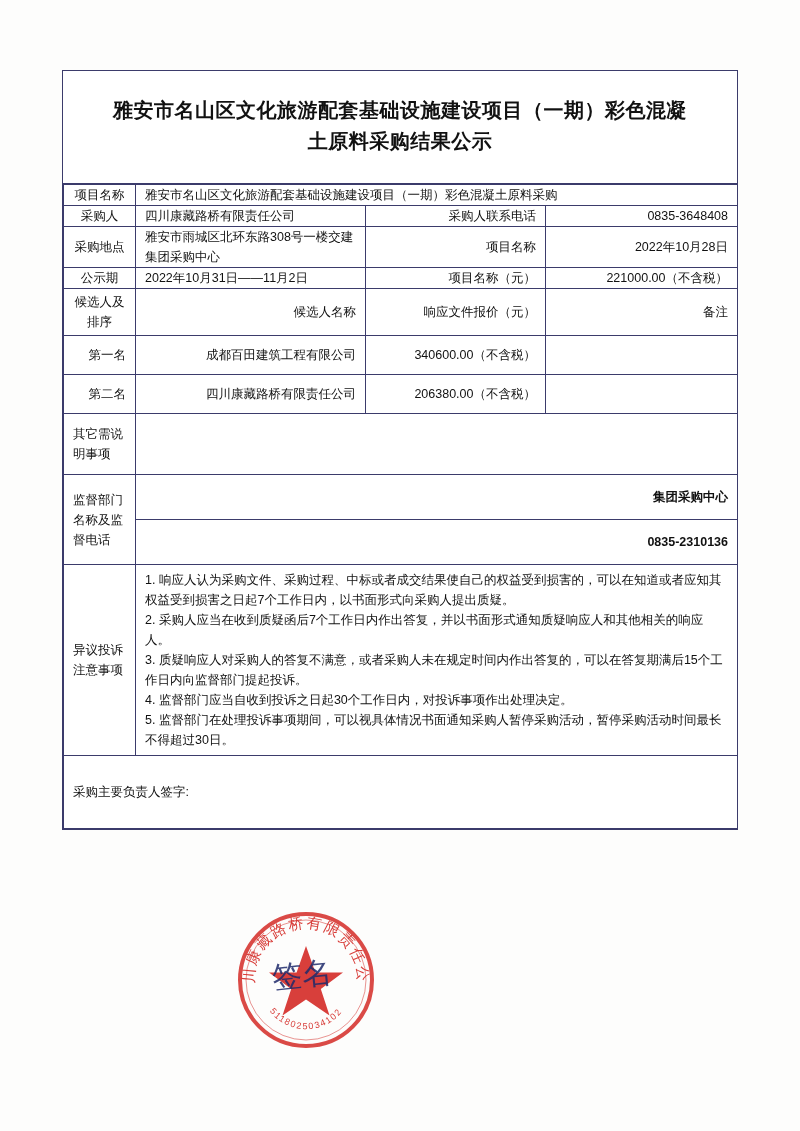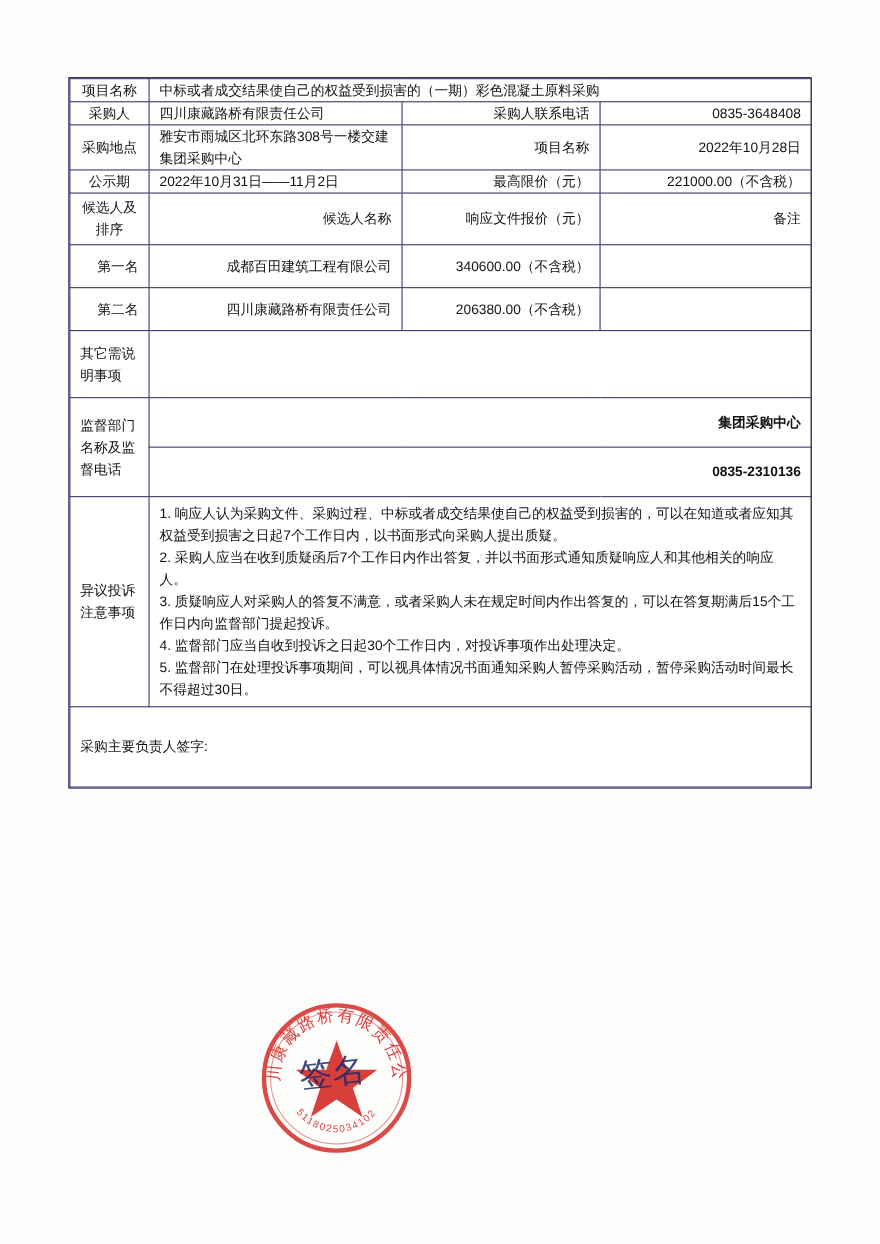--- a/index.html
+++ b/index.html
@@ -108,49 +108,52 @@
     opacity: 0.85;
     pointer-events: none;
   }
 </style>
 </head>
 <body>
 
 <div class="page">
   <div class="doc">
 
+    <div class="title-cell">
+      <div class="title-text">雅安市名山区文化旅游配套基础设施建设项目（一期）彩色混凝土原料采购结果公示</div>
+    </div>
 
     <table class="grid">
       <colgroup>
         <col style="width:72px">
         <col style="width:230px">
         <col style="width:180px">
         <col style="width:192px">
       </colgroup>
       <tbody>
         <tr>
           <td class="lbl">项目名称</td>
-          <td class="left" colspan="3">中标或者成交结果使自己的权益受到损害的（一期）彩色混凝土原料采购</td>
+          <td class="left" colspan="3">雅安市名山区文化旅游配套基础设施建设项目（一期）彩色混凝土原料采购</td>
         </tr>
         <tr>
           <td class="lbl">采购人</td>
           <td class="left">四川康藏路桥有限责任公司</td>
           <td class="ctr">采购人联系电话</td>
           <td class="ctr">0835-3648408</td>
         </tr>
         <tr>
           <td class="lbl">采购地点</td>
           <td class="left">雅安市雨城区北环东路308号一楼交建集团采购中心</td>
           <td class="ctr">项目名称</td>
           <td class="ctr">2022年10月28日</td>
         </tr>
         <tr>
           <td class="lbl">公示期</td>
           <td class="left">2022年10月31日——11月2日</td>
-          <td class="ctr">最高限价（元）</td>
+          <td class="ctr">项目名称（元）</td>
           <td class="ctr">221000.00（不含税）</td>
         </tr>
         <tr>
           <td class="lbl" style="height:46px">候选人及排序</td>
           <td class="ctr">候选人名称</td>
           <td class="ctr">响应文件报价（元）</td>
           <td class="ctr">备注</td>
         </tr>
         <tr>
           <td class="ctr small" style="height:38px">第一名</td>

